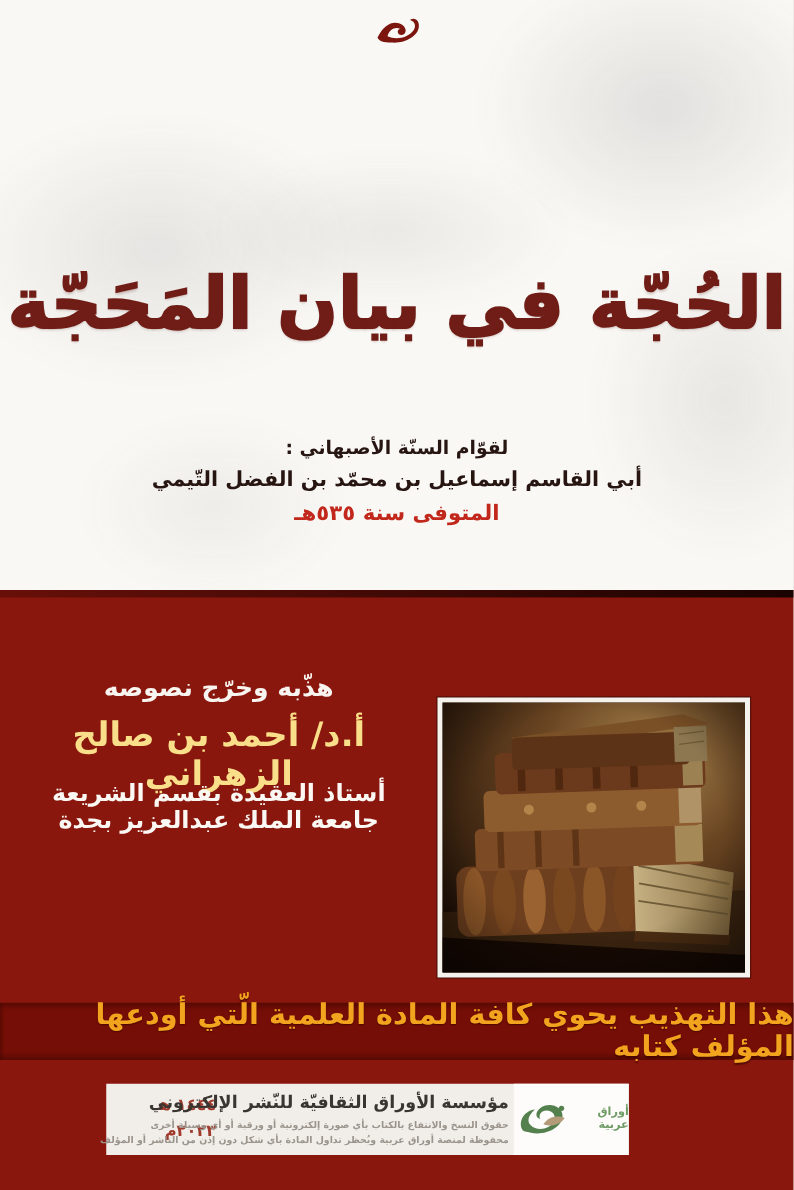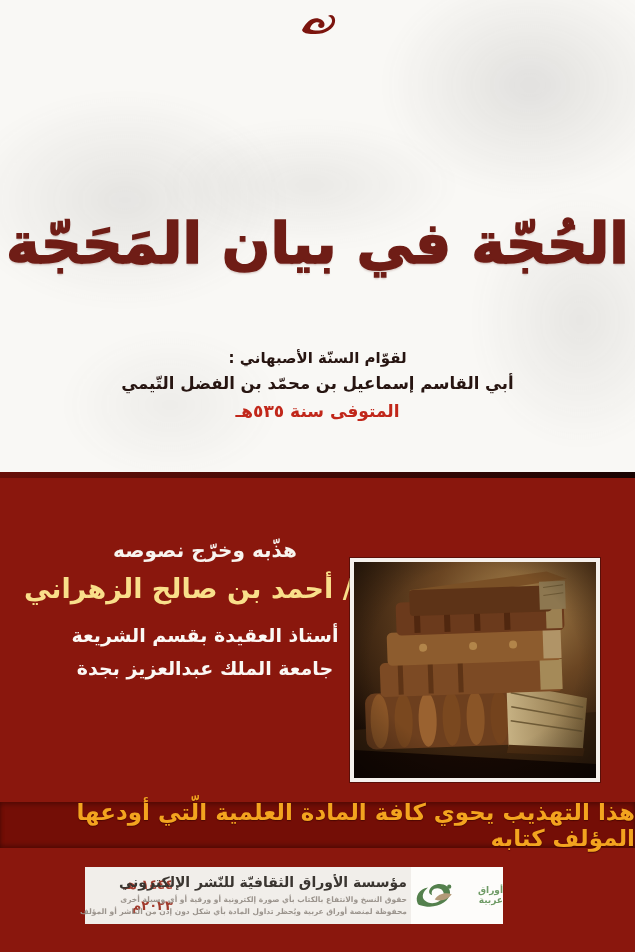--- a/index.html
+++ b/index.html
@@ -26,25 +26,25 @@
     text-shadow:0 2px 2px rgba(80,20,10,.22);
   }
   .authors{position:absolute;top:349px;left:0;right:0;text-align:center;font-weight:700;color:#271511;}
   .authors .l1{font-size:15px;margin-bottom:7px;}
   .authors .l2{font-size:16.5px;margin-bottom:8px;}
   .authors .l3{font-size:17px;color:#c1271a;}
   
   .bottom-section{position:absolute;left:0;top:472px;width:635px;height:480px;background:#8a170d;}
   .bottom-section .edge{position:absolute;left:0;top:0;width:100%;height:6px;
     background:linear-gradient(to right,rgba(40,0,0,.35),rgba(5,0,0,.85));}
-  .left-col{position:absolute;left:0;top:0;width:350px;height:330px;text-align:center;padding-left:20px;}
+  .left-col{position:absolute;left:0;top:0;width:350px;height:330px;text-align:center;}
   .edited-label{position:absolute;top:66px;width:100%;font-size:20px;font-weight:600;color:#f8f4ef;}
   .editor-name{position:absolute;top:101px;width:100%;font-size:27px;font-weight:800;color:#f9df8a;}
   .editor-title1{position:absolute;top:152px;width:100%;font-size:19px;font-weight:600;color:#fbf8f4;}
-  .editor-title2{position:absolute;top:185px;width:100%;font-size:19px;font-weight:600;color:#fbf8f4;}
+  .editor-title2{position:absolute;top:173px;width:100%;font-size:19px;font-weight:600;color:#fbf8f4;}
   .photo-frame{
     position:absolute;left:350px;top:86px;width:242px;height:216px;
     border:4px solid #f5f1ec;background:#2a1708;box-shadow:0 0 0 1px rgba(0,0,0,.35);
   }
   .photo-frame svg{display:block;width:100%;height:100%;}
   .banner{
     position:absolute;left:0;top:330px;width:100%;height:46px;background:#740e06;
     display:flex;align-items:center;justify-content:flex-end;
     box-shadow:inset 0 3px 4px rgba(0,0,0,.25), inset 0 -3px 4px rgba(0,0,0,.25);
   }

